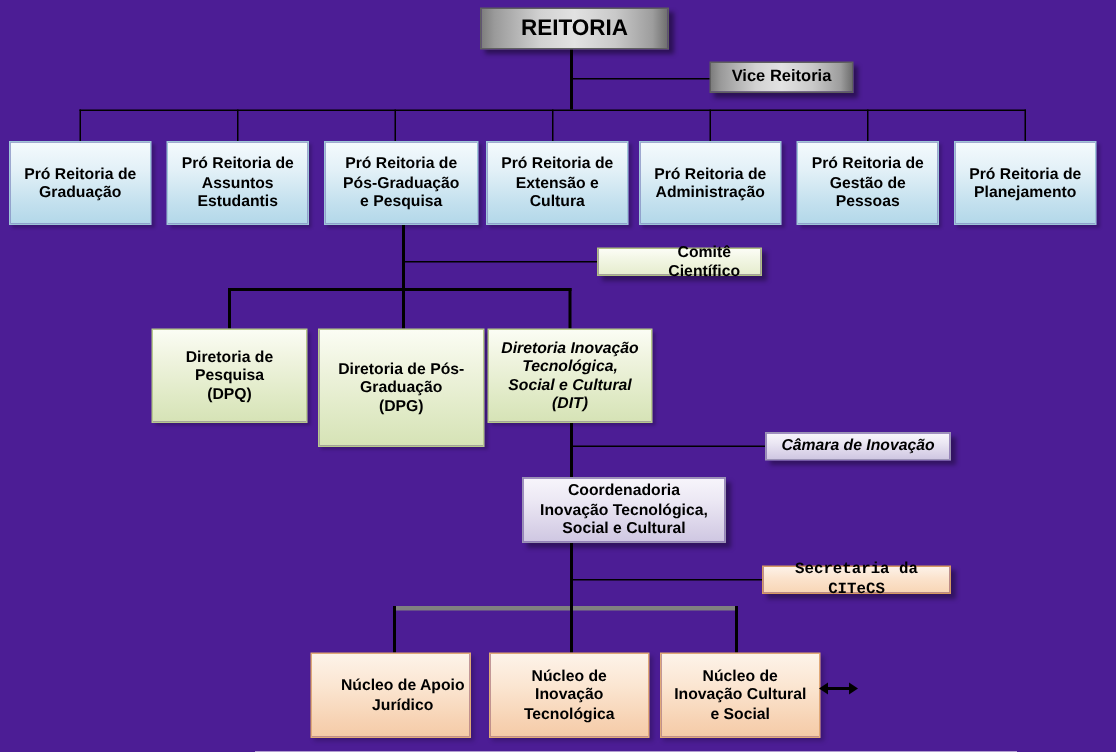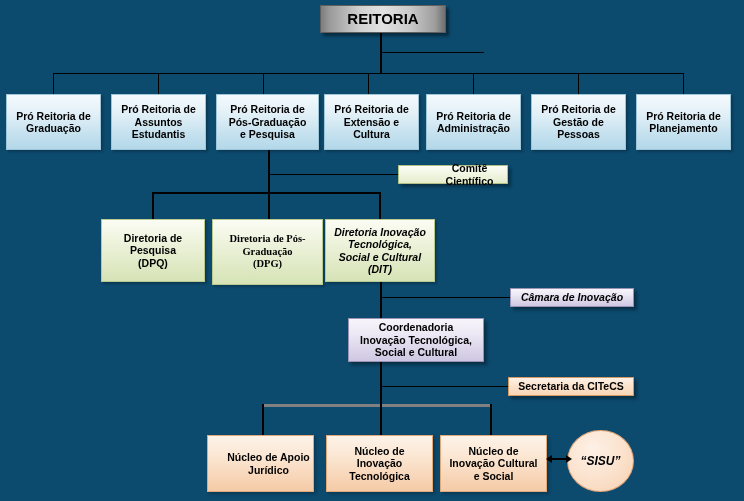--- a/index.html
+++ b/index.html
@@ -7,21 +7,21 @@
     padding: 0;
     background: #ffffff;
   }
   body {
     font-family: "Liberation Sans", sans-serif;
   }
   #chart {
     position: relative;
     width: 744px;
     height: 501px;
-    background: #0c4a6e;
+    background: #4c1d95;
     overflow: hidden;
   }
 
   
   .node {
     position: absolute;
     box-sizing: border-box;
     display: flex;
     align-items: center;
     justify-content: center;
@@ -73,20 +73,21 @@
   
   .style-orange {
     background: linear-gradient(to bottom, #fdf3e9 0%, #fbe6d2 38%, #f7d3b4 80%, #f5cba7 100%);
     border: 1px solid #e0a977;
     box-shadow: 2px 2px 3px rgba(0,0,0,0.22);
   }
   .style-orange-sm {
     background: linear-gradient(to bottom, #fdf2e8 0%, #fbe3cd 45%, #f8d6b6 100%);
     border: 1px solid #d79a63;
     box-shadow: 3px 3px 3px rgba(0,0,0,0.35);
+    font-family: Liberation Mono, monospace;
   }
 
   
   .ellipse {
     position: absolute;
     box-sizing: border-box;
     border-radius: 50%;
     display: flex;
     align-items: center;
     justify-content: center;
@@ -170,20 +171,21 @@
   <div class="ln" style="left:490px; top:404px; width:2px; height:31px;"></div>
 
   <div class="arrow-wrap" style="left:546px; top:455px; width:26px; height:8px;">
     <div class="arrow-head left"></div>
     <div class="arrow-line"></div>
     <div class="arrow-head right"></div>
   </div>
 
   <div class="node style-gray" style="left:320px; top:5px; width:126px; height:28px; font-size:15px;">REITORIA</div>
 
+  <div class="node style-gray" style="left:473px; top:41px; width:96px; height:21px; font-size:11px;">Vice Reitoria</div>
 
   <div class="node style-blue" style="left:6px; top:94px; width:95px; height:56px; font-size:10.5px;">Pró Reitoria de
 Graduação</div>
   <div class="node style-blue" style="left:111px; top:94px; width:95px; height:56px; font-size:10.5px;">Pró Reitoria de
 Assuntos
 Estudantis</div>
   <div class="node style-blue" style="left:216px; top:94px; width:103px; height:56px; font-size:10.5px;">Pró Reitoria de
 Pós-Graduação
 e Pesquisa</div>
   <div class="node style-blue" style="left:324px; top:94px; width:95px; height:56px; font-size:10.5px;">Pró Reitoria de
@@ -195,21 +197,21 @@
 Gestão de
 Pessoas</div>
   <div class="node style-blue" style="left:636px; top:94px; width:95px; height:56px; font-size:10.5px;">Pró Reitoria de
 Planejamento</div>
 
   <div class="node style-green-sm" style="left:398px; top:165px; width:110px; height:19px; font-size:10.5px;padding-left:33px;">Comitê Científico</div>
 
   <div class="node style-green" style="left:101px; top:219px; width:104px; height:63px; font-size:10.5px;">Diretoria de
 Pesquisa
 (DPQ)</div>
-  <div class="node style-green" style="left:212px; top:219px; width:111px; height:66px; font-size:10.5px;font-family:Liberation Serif, serif;">Diretoria de Pós-
+  <div class="node style-green" style="left:212px; top:219px; width:111px; height:79px; font-size:10.5px;">Diretoria de Pós-
 Graduação
 (DPG)</div>
   <div class="node style-green" style="left:325px; top:219px; width:110px; height:63px; font-size:10.5px;font-style:italic;">Diretoria Inovação
 Tecnológica,
 Social e Cultural
 (DIT)</div>
 
   <div class="node style-purple" style="left:510px; top:288px; width:124px; height:19px; font-size:10.5px;font-style:italic;">Câmara de Inovação</div>
 
   <div class="node style-purple" style="left:313px; top:318px; width:136px; height:44px; font-size:10.5px;margin-left:35px;">Coordenadoria
@@ -220,15 +222,14 @@
 
   <div class="node style-orange" style="left:207px; top:435px; width:107px; height:57px; font-size:10.5px;padding-left:16px;">Núcleo de Apoio
 Jurídico</div>
   <div class="node style-orange" style="left:326px; top:435px; width:107px; height:57px; font-size:10.5px;">Núcleo de
 Inovação
 Tecnológica</div>
   <div class="node style-orange" style="left:440px; top:435px; width:107px; height:57px; font-size:10.5px;">Núcleo de
 Inovação Cultural
 e Social</div>
 
-  <div class="ellipse" style="left:567px; top:430px; width:67px; height:62px; font-size:12px;">“SISU”</div>
 
 </div>
 
 </body></html>

